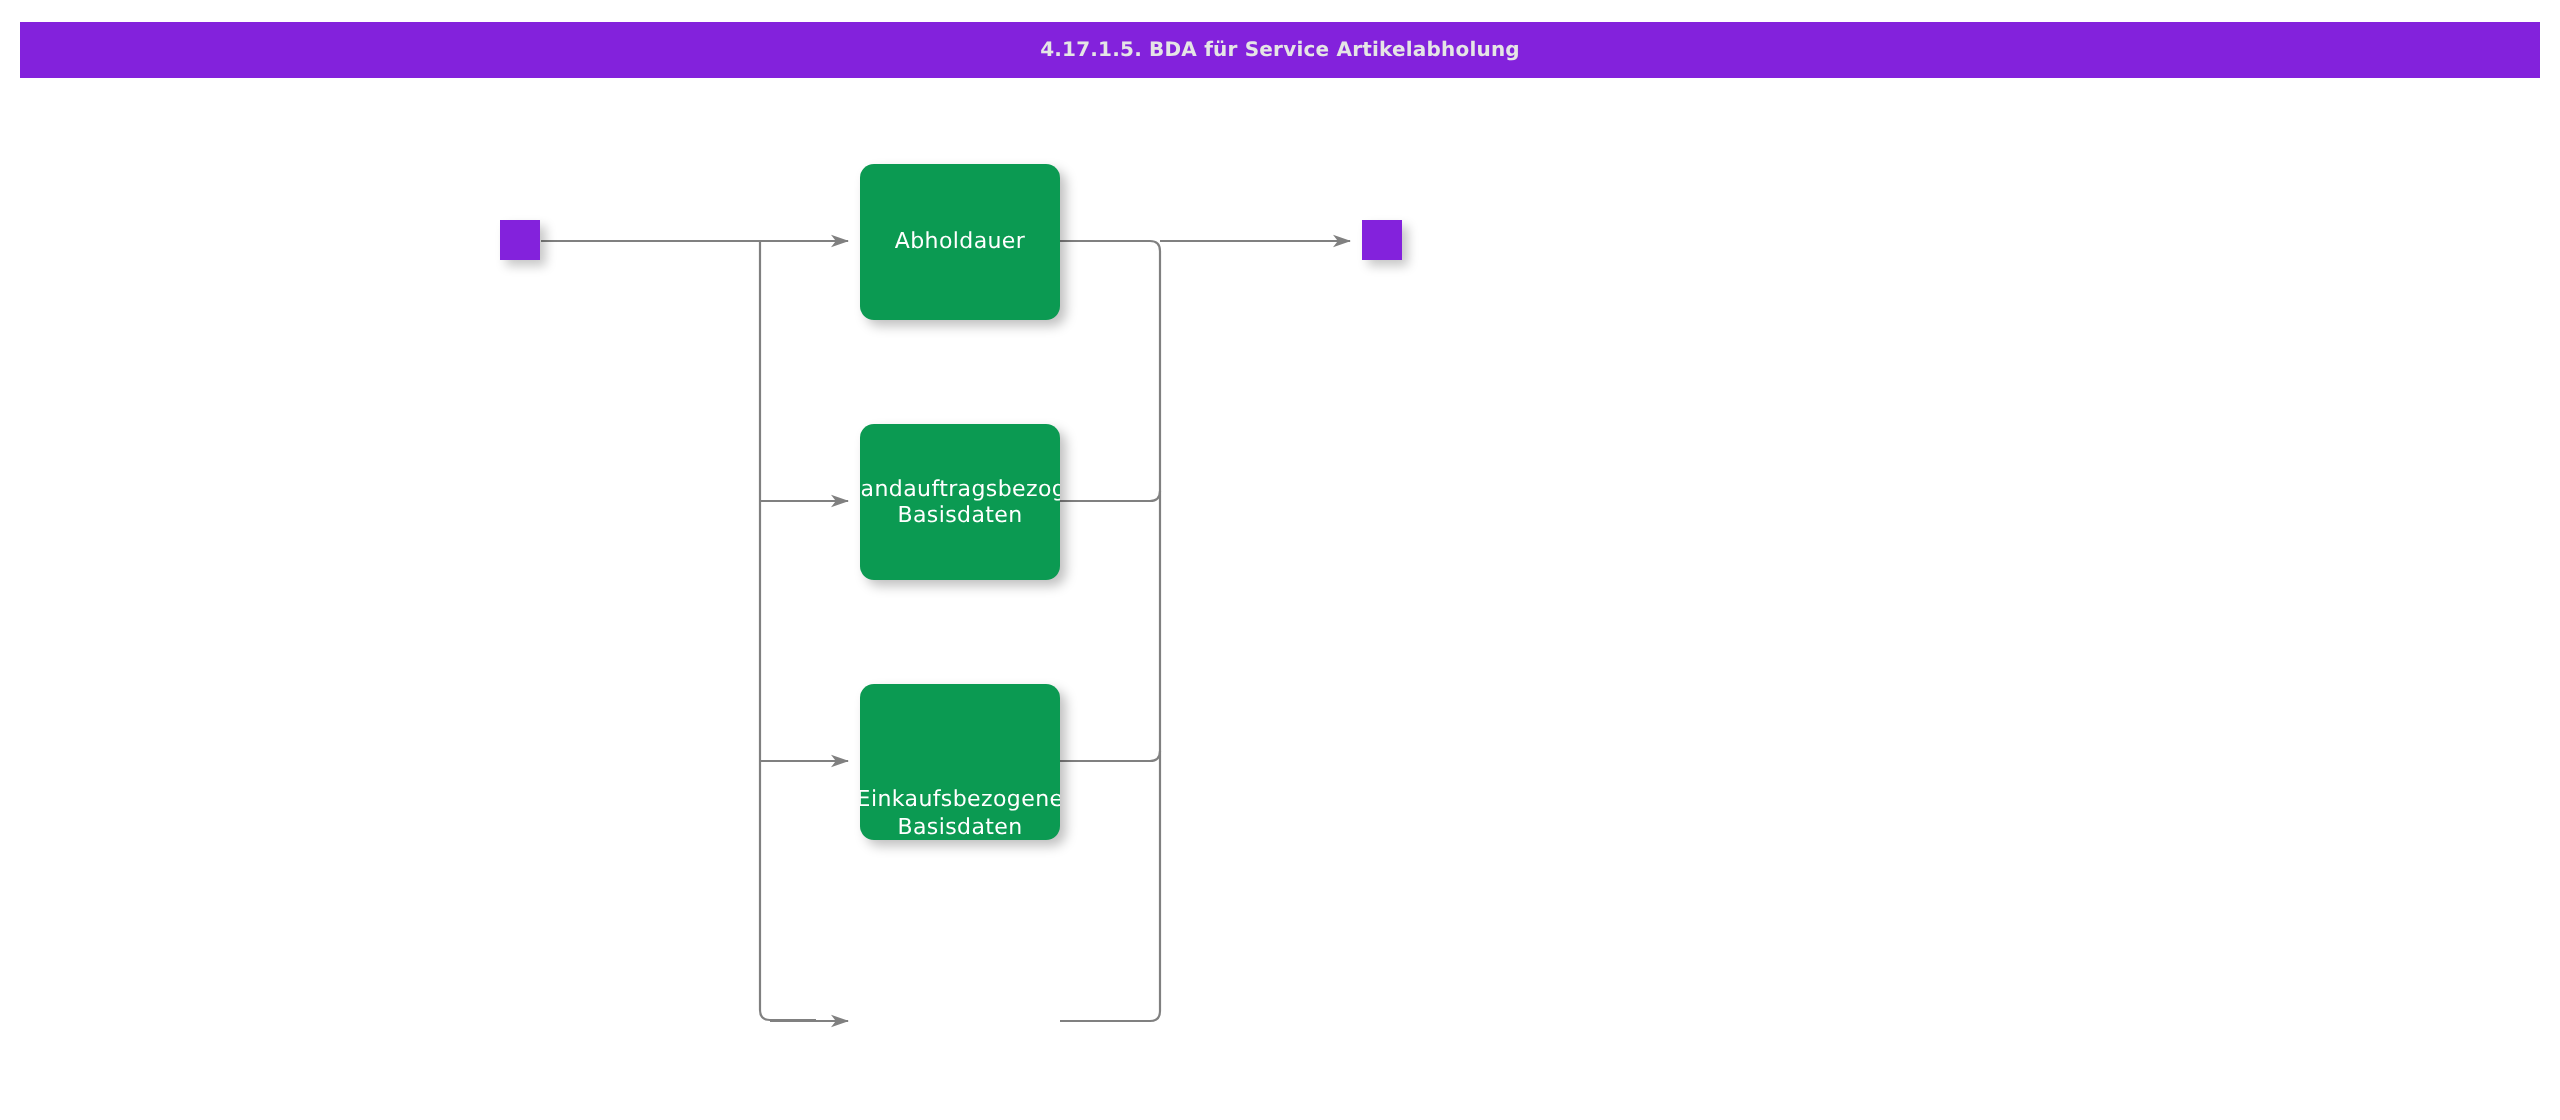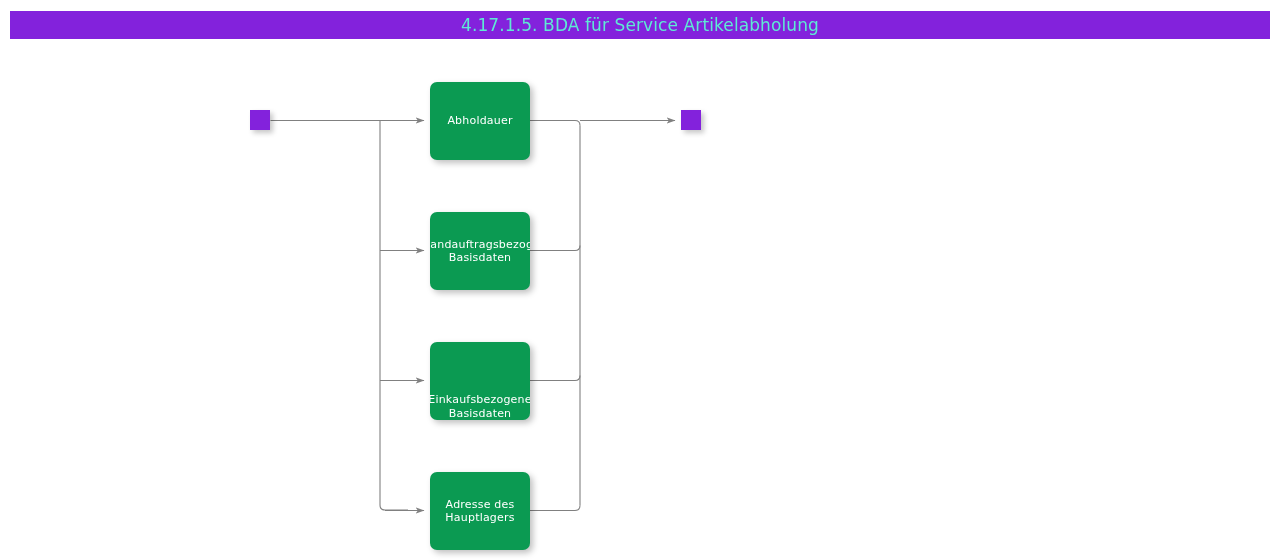--- a/index.html
+++ b/index.html
@@ -27,23 +27,23 @@
     left: 10px;
     top: 11px;
     width: 1260px;
     height: 28px;
     background: #8322DC;
     display: flex;
     align-items: center;
     justify-content: center;
   }
   .title-bar .title-text {
-    color: #5eead4;
-    font-size: 17px;
-    font-weight: normal;
+    color: #e5e5e5;
+    font-size: 10px;
+    font-weight: bold;
     font-family: "DejaVu Sans", sans-serif;
     letter-spacing: 0.1px;
     white-space: nowrap;
   }
 
   
   .diagram {
     position: absolute;
     left: 0;
     top: 39px;
@@ -141,21 +141,17 @@
     <div class="node" style="left:430px; top:173px;">
       <span class="node-label">Versandauftragsbezogene
 Basisdaten</span>
     </div>
 
     <div class="node" style="left:430px; top:303px;align-items:flex-end;">
       <span class="node-label">Einkaufsbezogene
 Basisdaten</span>
     </div>
 
-    <div class="node" style="left:430px; top:433px;">
-      <span class="node-label">Adresse des
-Hauptlagers</span>
-    </div>
 
     <div class="terminal" style="left:681px; top:71px;"></div>
 
   </div>
 </div>
 
 </body></html>

